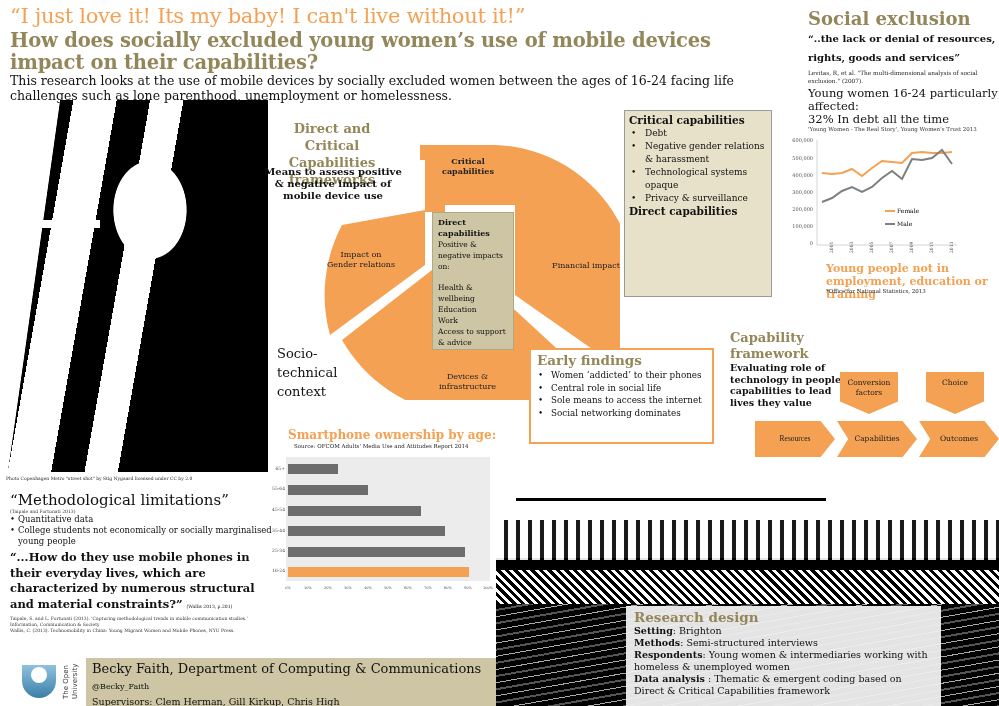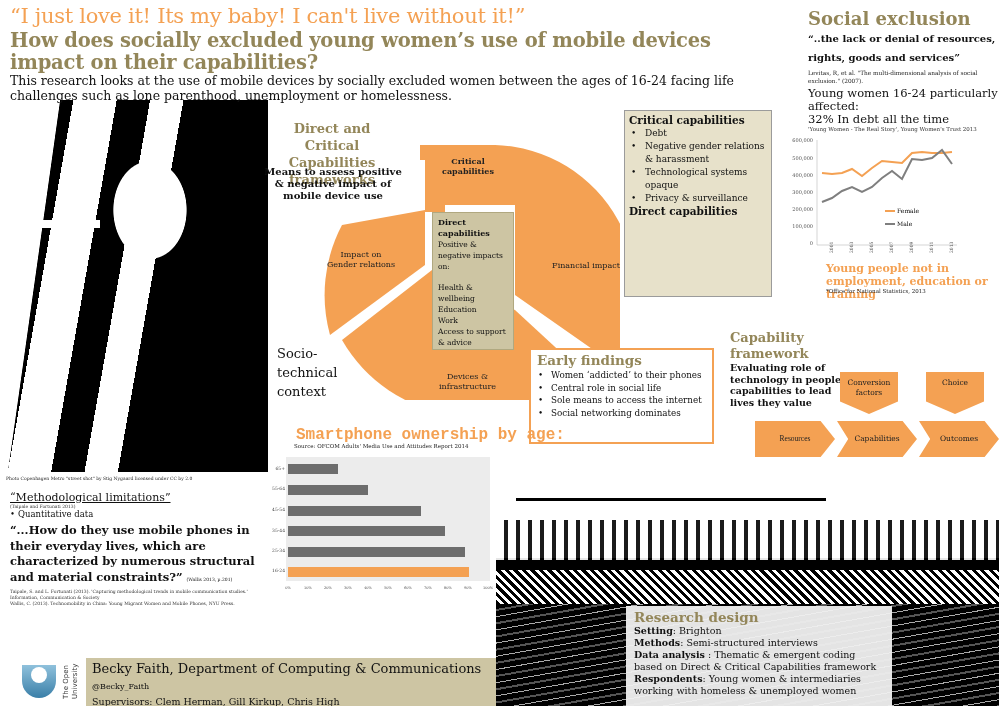--- a/index.html
+++ b/index.html
@@ -67,40 +67,40 @@
 
   
   #capfw-title { left: 730px; top: 330px; font-size: 13px; line-height: 16px; }
   #capfw-sub { left: 730px; top: 362px; width: 120px; font-size: 9.5px; line-height: 11.5px; font-weight: bold; }
   .chev { position: absolute; background: #f4a153; font-size: 7.5px; display: flex; align-items: center; justify-content: center; color: #222; text-align: center; line-height: 10px; }
   .chev-right { clip-path: polygon(0 0, 82% 0, 100% 50%, 82% 100%, 0 100%, 14% 50%); }
   .chev-right.first { clip-path: polygon(0 0, 82% 0, 100% 50%, 82% 100%, 0 100%); }
   .chev-down { clip-path: polygon(0 0, 100% 0, 100% 70%, 50% 100%, 0 70%); align-items: flex-start; padding-top: 6px; }
 
   
-  #sp-title { left: 296px; top: 428px; font-size: 16px; line-height: 14px; font-family: Liberation Mono, monospace; }
+  #sp-title { left: 288px; top: 428px; font-size: 12px; line-height: 14px; }
   #sp-source { left: 294px; top: 443px; font-size: 5.5px; color: #222; }
   #sp-chart { left: 272px; top: 455px; width: 222px; height: 140px; }
 
   
   #pier { left: 496px; top: 480px; width: 503px; height: 226px; overflow: hidden; background: #000; }
   #pier .sky { position: absolute; left: 0; top: 0; width: 100%; height: 78px; background: #fff; }
   #pier .deck { position: absolute; left: 0; top: 40px; width: 100%; height: 40px; background: repeating-linear-gradient(90deg, #fff 0 8px, #000 8px 12px); opacity: .9; }
   #pier .pav { position: absolute; left: 20px; top: 18px; width: 310px; height: 40px; background: #fff; border-top: 3px solid #000; }
   #pier .legs { position: absolute; left: 0; top: 90px; width: 100%; height: 34px; background: repeating-linear-gradient(45deg, #000 0 3px, #fff 3px 6px); }
   #pier .sea { position: absolute; left: 0; top: 124px; width: 100%; height: 102px; background: repeating-linear-gradient(170deg, #000 0 5px, #555 5px 7px, #000 7px 12px, #aaa 12px 13px); }
 
   
-  #research { left: 626px; top: 606px; width: 266px; height: 100px; background: rgba(240,240,240,0.95); padding: 4px 8px; font-size: 9.5px; line-height: 12px; }
+  #research { left: 626px; top: 606px; width: 315px; height: 100px; background: rgba(240,240,240,0.95); padding: 4px 8px; font-size: 9.5px; line-height: 12px; }
   #research h3 { font-size: 13.5px; line-height: 15px; }
 
   
   #lit { left: 10px; top: 489px; width: 265px; }
   #lit h2 { font-size: 14px; line-height: 17px; }
-  #lit .mq { font-size: 11px; margin-top: 2px; text-decoration: underline; }
+  #lit .mq { font-size: 15px; margin-top: 2px; }
   #lit .small { font-size: 4.5px; color: #333; }
   #lit ul { list-style: none; }
   #lit li { font-size: 8.5px; line-height: 11px; padding-left: 8px; position: relative; }
   #lit li::before { content: "•"; position: absolute; left: 0; }
   #lit .bigq { font-size: 11.5px; line-height: 15.5px; font-weight: bold; margin-top: 3px; }
   #lit .bigq small { font-size: 4.5px; font-weight: normal; }
   #lit .refs { font-size: 4.5px; line-height: 6px; color: #333; margin-top: 2px; }
 
   
   #ou-logo { left: 18px; top: 661px; width: 70px; height: 40px; }
@@ -262,29 +262,30 @@
   <div class="pav"></div>
   <div class="deck"></div>
   <div class="legs"></div>
   <div class="sea"></div>
 </div>
 
 <div id="research" class="abs">
   <h3 class="olive slab">Research design</h3>
   <div><b>Setting</b><span>: </span><span>Brighton</span></div>
   <div><b>Methods</b><span>: </span><span>Semi-structured interviews</span></div>
+  <div><b>Respondents</b><span>:  </span><span>Young women &amp; intermediaries working with homeless &amp; unemployed women</span></div>
   <div><b>Data analysis</b><span> : </span><span>Thematic &amp; emergent coding based on Direct &amp; Critical Capabilities framework</span></div>
-  <div><b>Respondents</b><span>:  </span><span>Young women &amp; intermediaries working with homeless &amp; unemployed women</span></div>
 </div>
 
 <div id="lit" class="abs">
   <div class="mq">“Methodological limitations”</div>
   <div class="small">(Taipale and Fortunati 2013)</div>
   <ul>
     <li>Quantitative data</li>
+    <li>College students not economically or socially marginalised young people</li>
   </ul>
   <div class="bigq"><span>“...How do they use mobile phones in their everyday lives, which are characterized by numerous structural and material constraints?”</span> <small>(Wallis 2013, p.201)</small></div>
   <div class="refs">Taipale, S. and L. Fortunati (2013). 'Capturing methodological trends in mobile communication studies.' Information, Communication &amp; Society</div>
   <div class="refs" style="margin-top:0">Wallis, C. (2013). Technomobility in China: Young Migrant Women and Mobile Phones, NYU Press.</div>
 </div>
 
 <div id="ou-logo" class="abs">
   <svg width="70" height="40" viewBox="0 0 70 40">
     <defs>
       <linearGradient id="oug" x1="0" y1="0" x2="0" y2="1">

